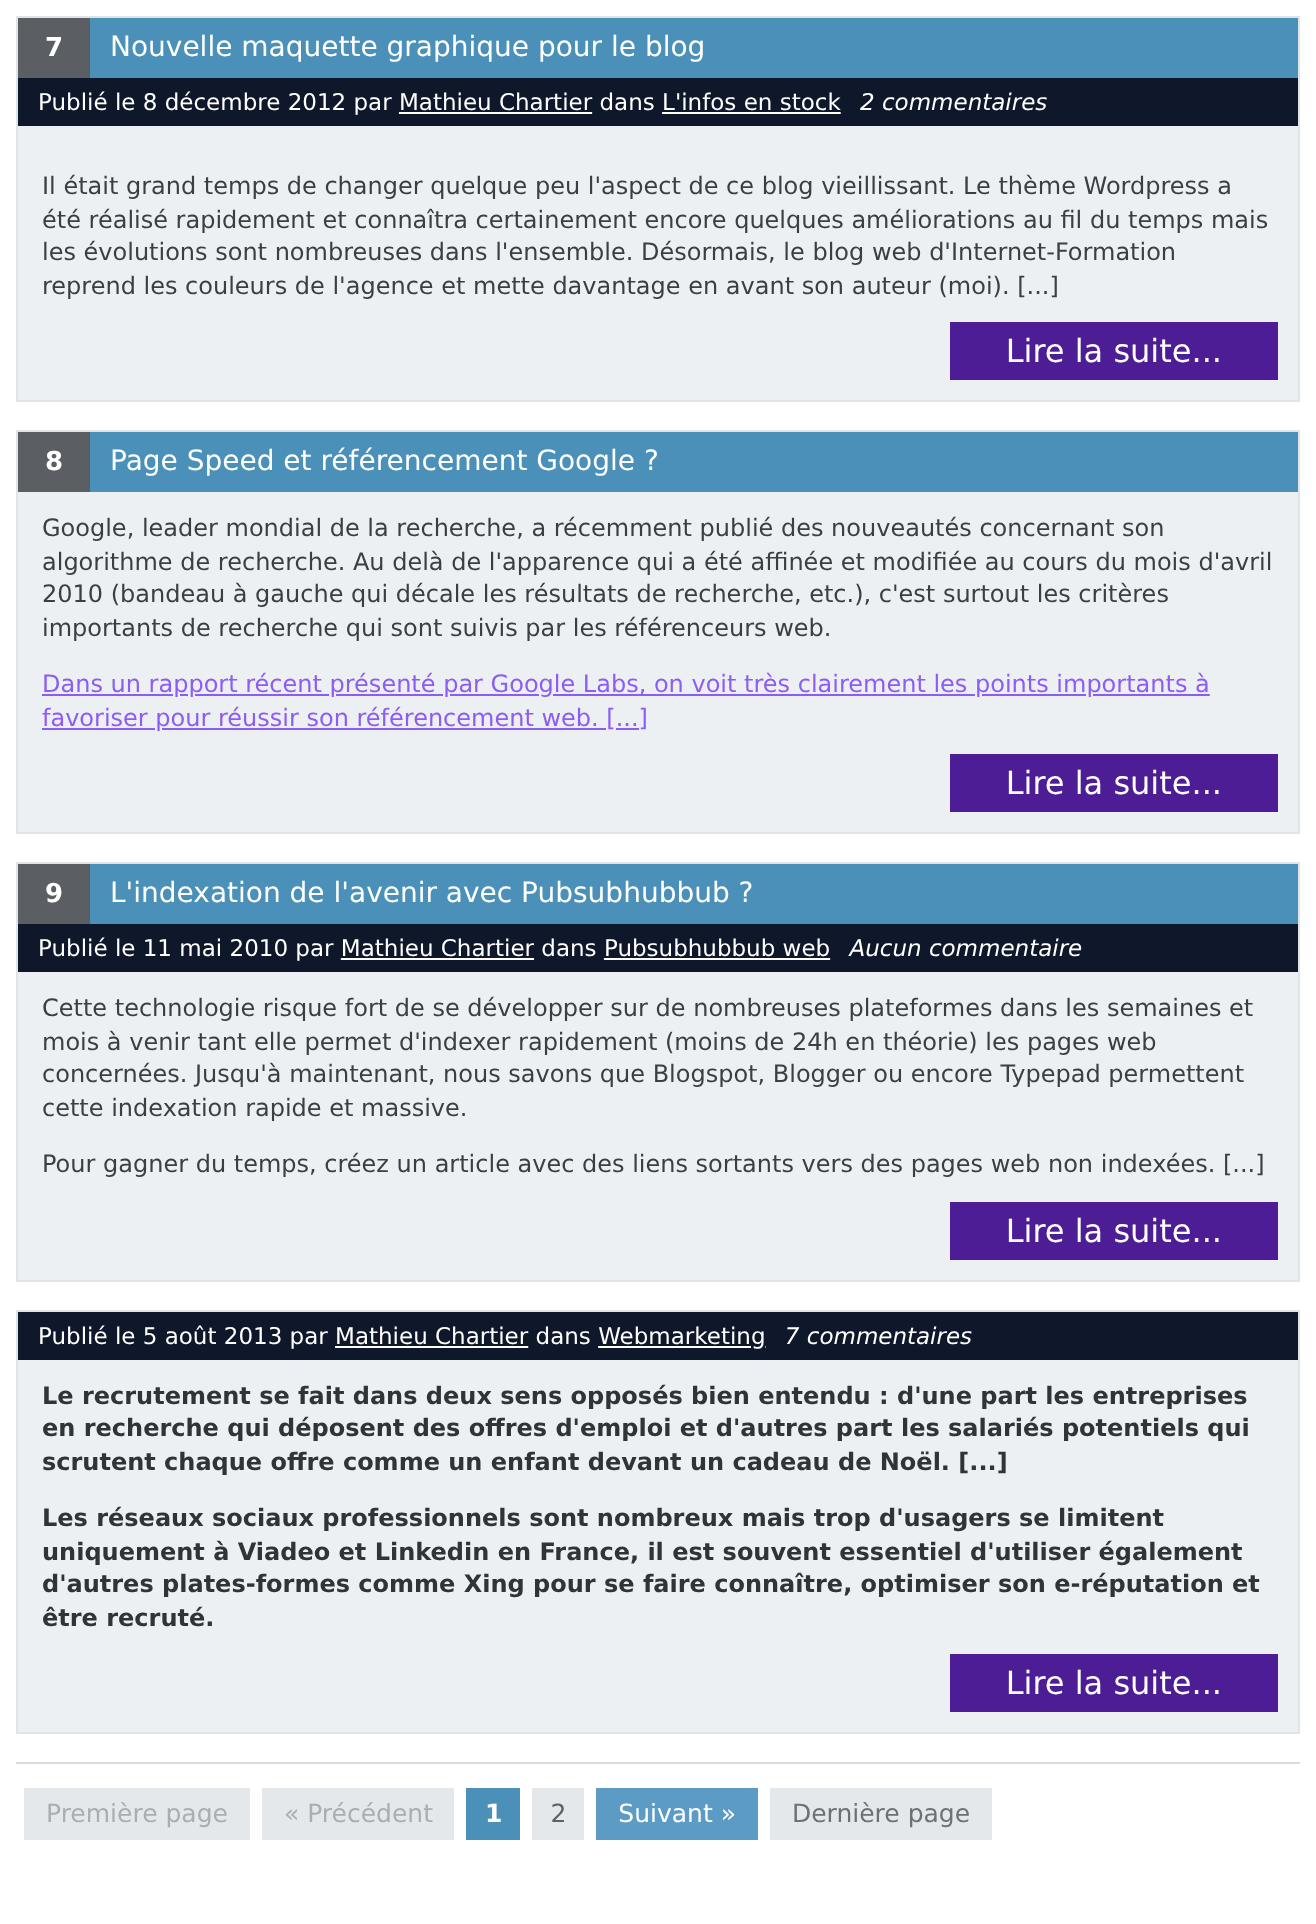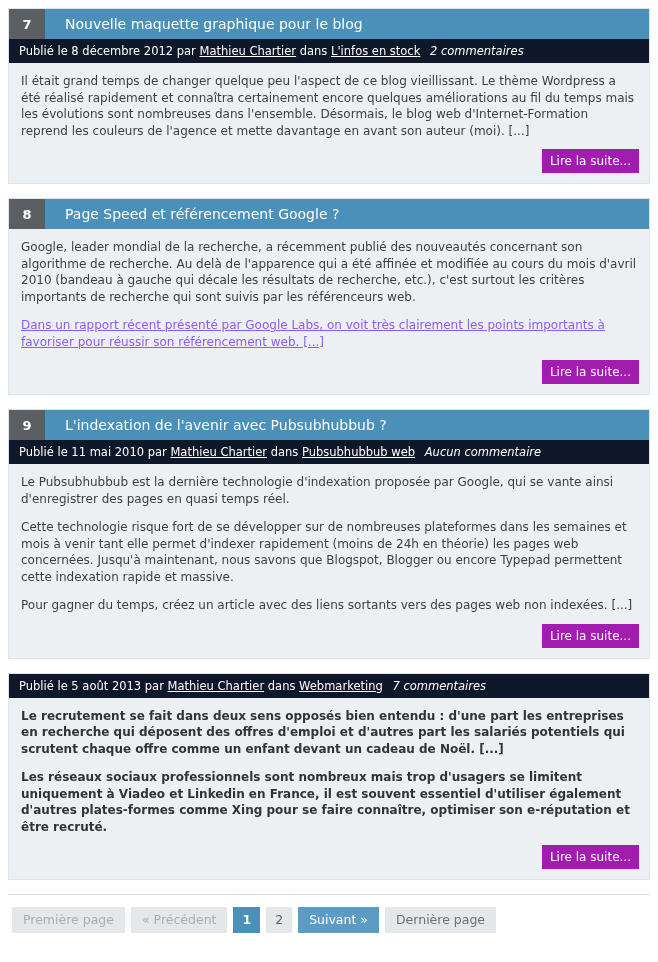--- a/index.html
+++ b/index.html
@@ -38,21 +38,21 @@
     font-size: 13px;
     font-weight: bold;
     min-width: 26px;
     padding: 6px 5px;
     text-align: center;
     display: flex;
     align-items: center;
     justify-content: center;
   }
   .title {
-    padding: 6px 20px;
+    padding: 6px 10px;
     font-size: 14px;
     line-height: 18px;
     color: #ffffff;
     font-weight: normal;
     flex: 1;
   }
   .meta {
     background: #0f172a;
     color: #ffffff;
     padding: 5px 10px;
@@ -71,39 +71,40 @@
     padding: 10px 12px 6px 12px;
     color: #3a3f43;
     font-size: 12px;
     line-height: 16.5px;
   }
   .body p {
     margin: 0 0 12px 0;
   }
   .body p:last-child {
     margin-bottom: 4px;
+    margin-top: 12px;
   }
   .body a.inline-link {
     color: #8b5cf6;
     text-decoration: underline;
   }
   .body strong {
     font-weight: bold;
     color: #2f3438;
   }
   .more-wrap {
     padding: 0 10px 10px 10px;
     text-align: right;
   }
   .more-btn {
     display: inline-block;
-    background: #a21caf;
-    color: #ffffff;
-    font-size: 12px;
-    padding: 5px 8px;
+    background: #4c1d95;
+    color: #ffffff;
+    font-size: 16px;
+    padding: 5px 28px;
     border: none;
     cursor: pointer;
     font-family: "DejaVu Sans", "Liberation Sans", sans-serif;
   }
 
   
   .pager-sep {
     border-top: 1px solid #d7dcdf;
     margin: 4px 0 0 0;
   }
@@ -192,21 +193,20 @@
       <div class="title">L'indexation de l'avenir avec Pubsubhubbub ?</div>
     </div>
     <div class="meta">
       <span>Publié le 11 mai 2010 par</span>
       <a href="#">Mathieu Chartier</a>
       <span>dans</span>
       <a href="#">Pubsubhubbub web</a>
       <span class="comments">Aucun commentaire</span>
     </div>
     <div class="body">
-      <p>Le Pubsubhubbub est la dernière technologie d'indexation proposée par Google, qui se vante ainsi d'enregistrer des pages en quasi temps réel.</p>
       <p>Cette technologie risque fort de se développer sur de nombreuses plateformes dans les semaines et mois à venir tant elle permet d'indexer rapidement (moins de 24h en théorie) les pages web concernées. Jusqu'à maintenant, nous savons que Blogspot, Blogger ou encore Typepad permettent cette indexation rapide et massive.</p>
       <p>Pour gagner du temps, créez un article avec des liens sortants vers des pages web non indexées. [...]</p>
     </div>
     <div class="more-wrap">
       <button class="more-btn">Lire la suite...</button>
     </div>
   </div>
 
   <div class="article">
     <div class="meta">

